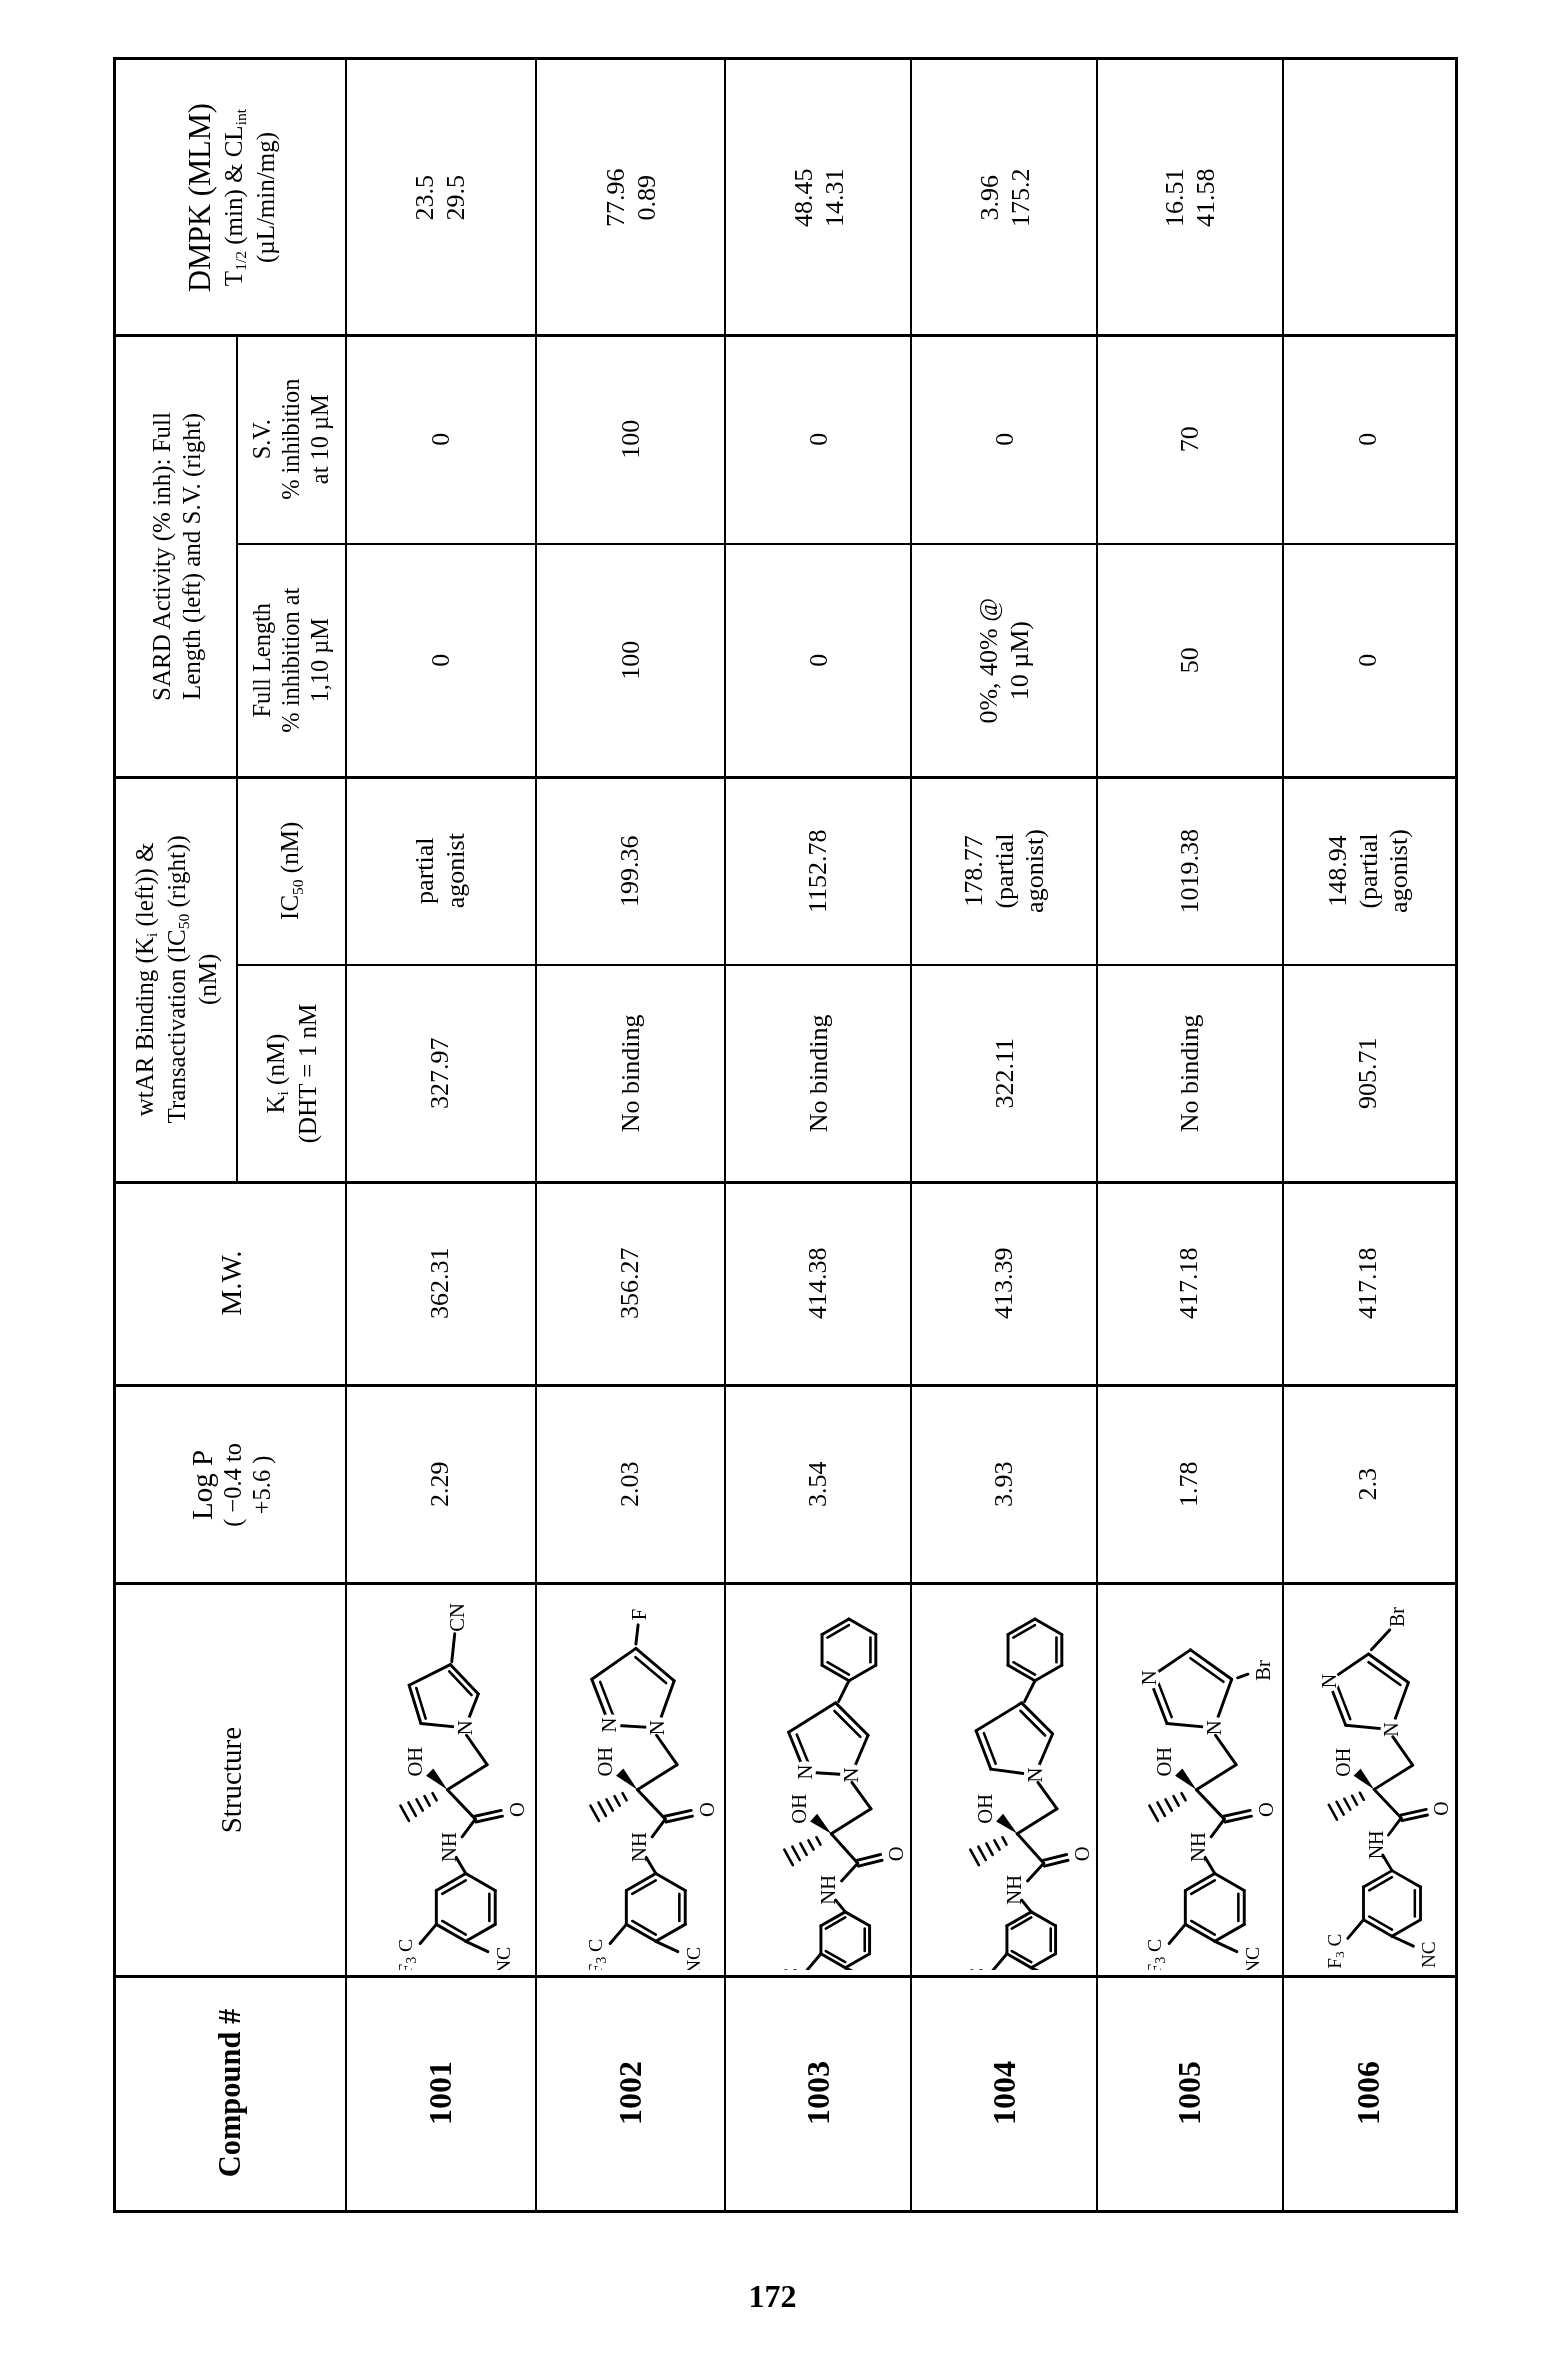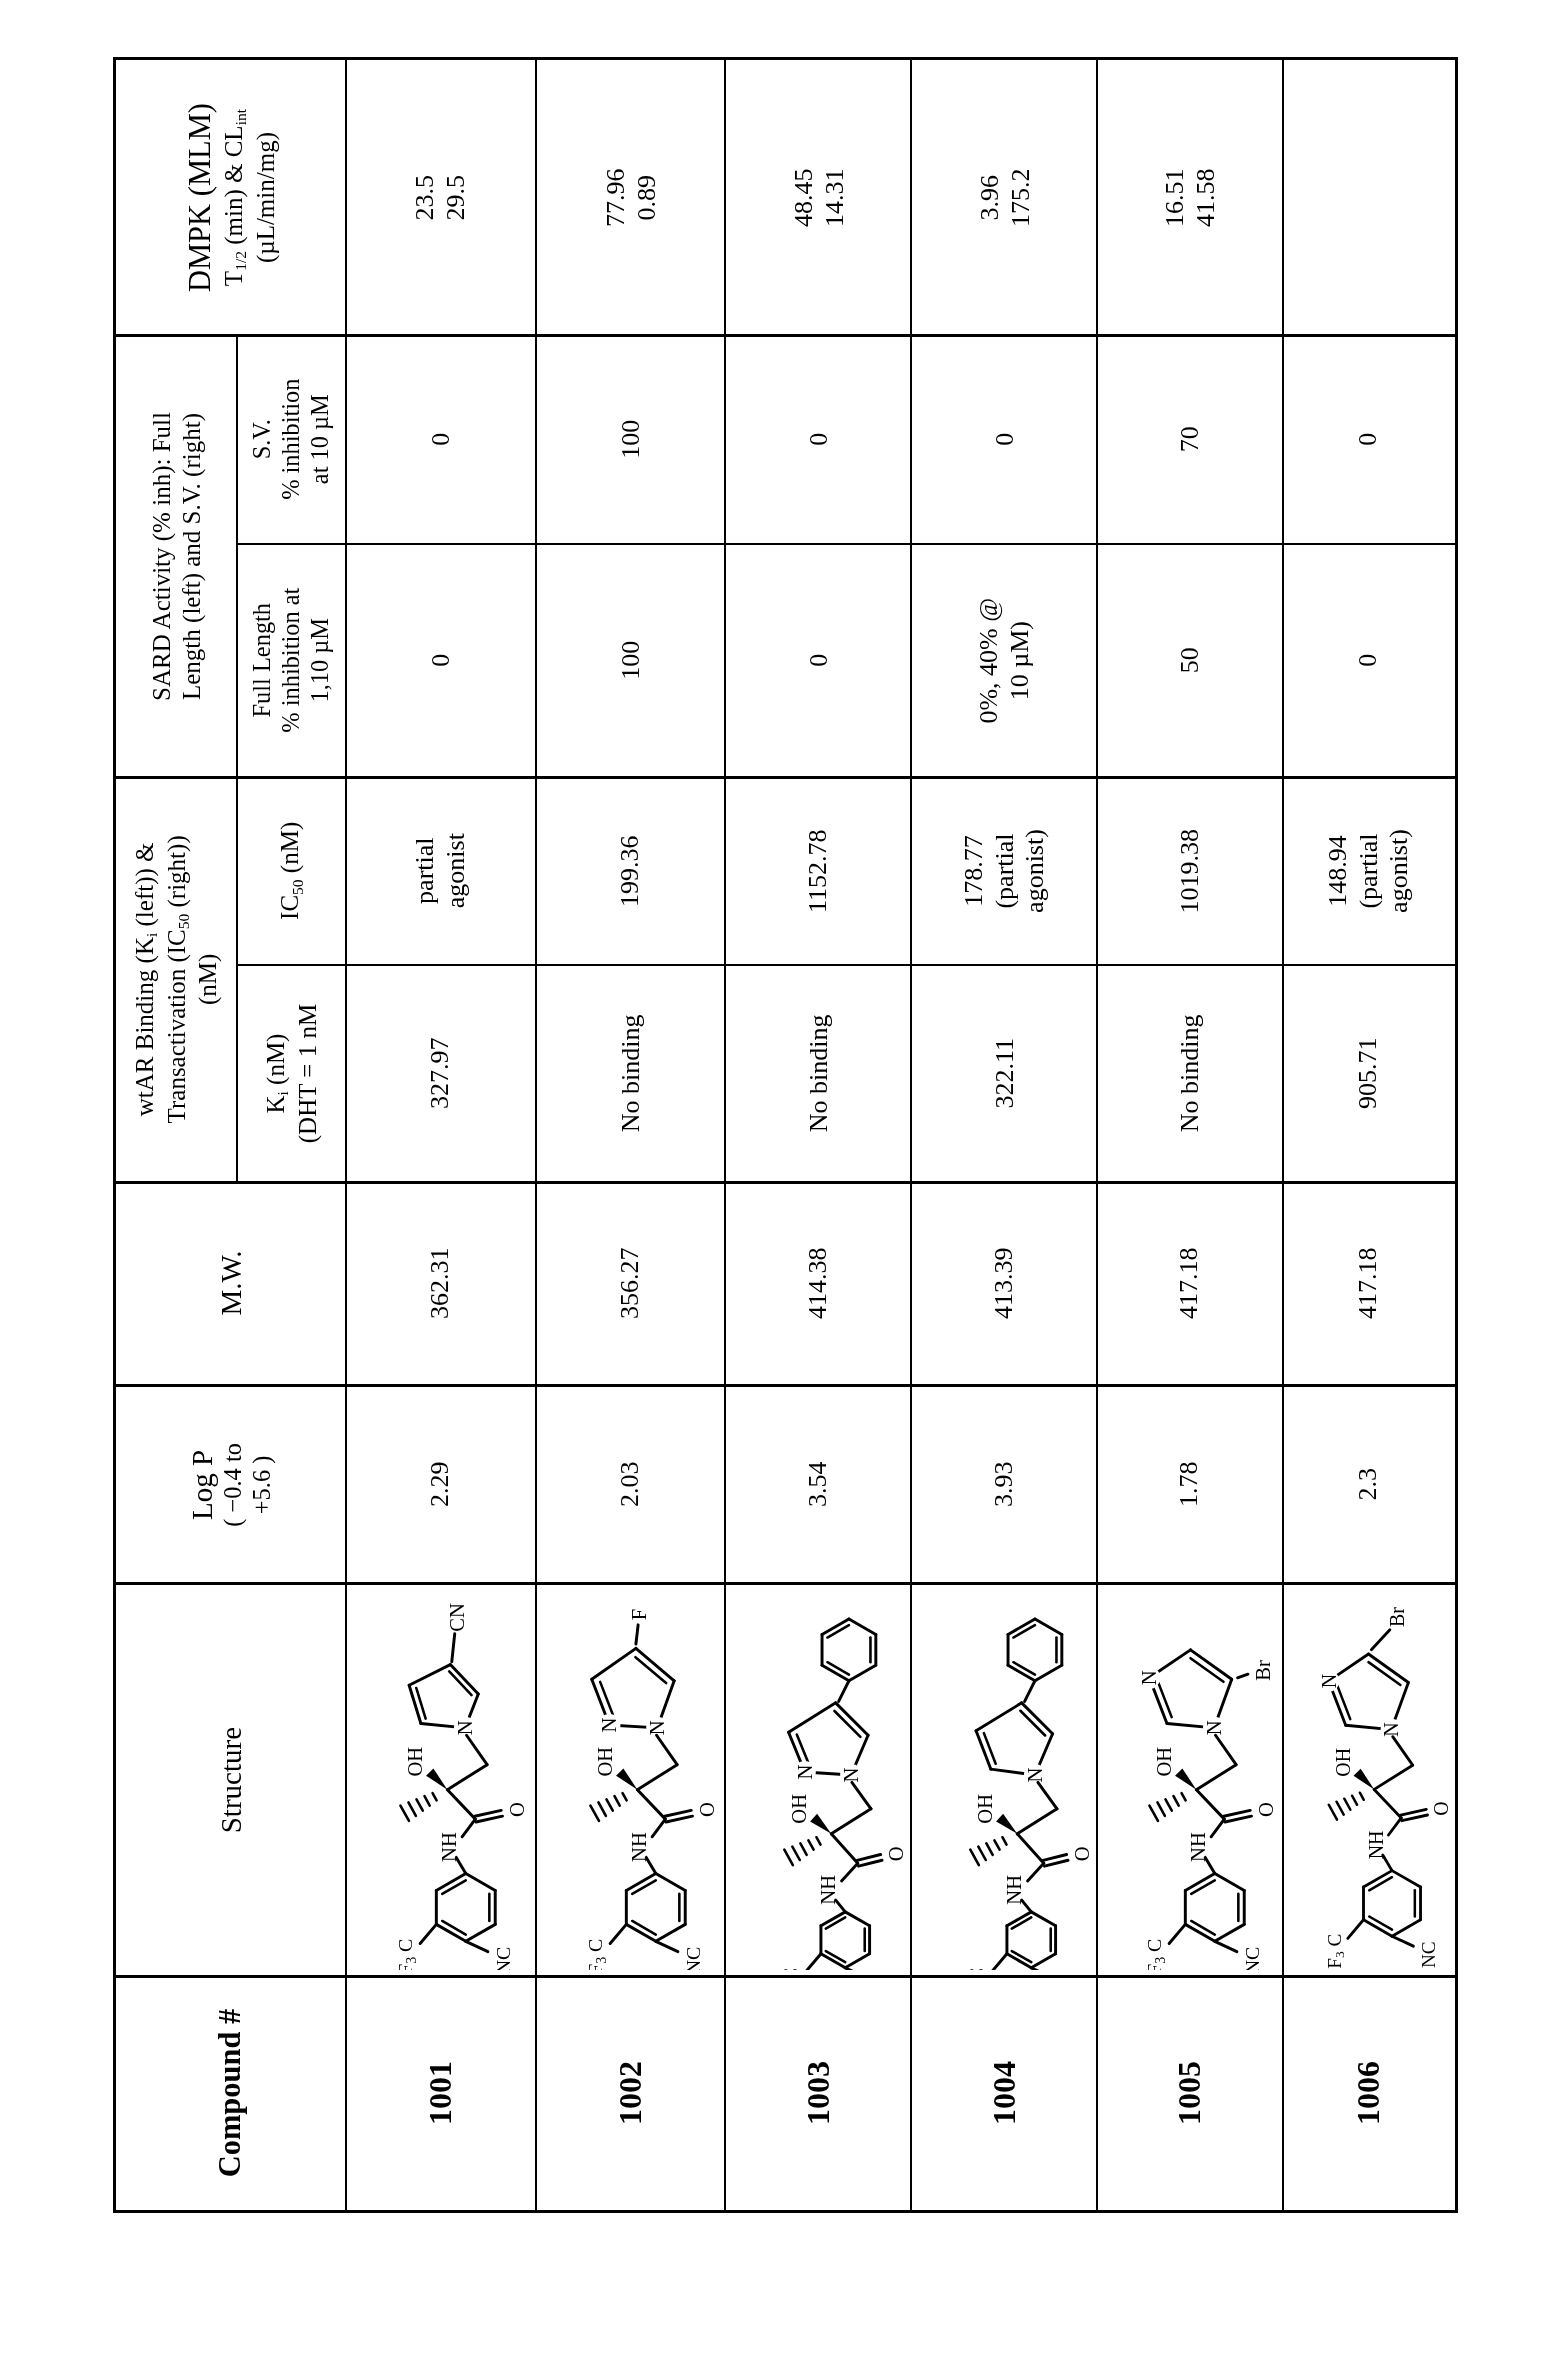--- a/index.html
+++ b/index.html
@@ -648,14 +648,15 @@
           <line x1="112.97999999999999" y1="453" x2="112.97999999999999" y2="407" stroke="#000" stroke-width="4" stroke-linecap="round"></line>
           <line x1="112.97999999999999" y1="407" x2="153" y2="384" stroke="#000" stroke-width="4" stroke-linecap="round"></line>
           <line x1="120.984" y1="411.6" x2="153" y2="393.2" stroke="#000" stroke-width="3.5" stroke-linecap="round"></line>
           <line x1="112.97999999999999" y1="453" x2="90.97999999999999" y2="479" stroke="#000" stroke-width="4" stroke-linecap="round"></line>
           <text transform="translate(70.97999999999999,497) rotate(-90)" text-anchor="middle" dominant-baseline="central" font-size="27"><tspan>F</tspan><tspan dy="7" font-size="18.9">3</tspan><tspan dy="-7"> </tspan><tspan>C</tspan></text>
           <line x1="153" y1="476" x2="183" y2="490" stroke="#000" stroke-width="4" stroke-linecap="round"></line>
           <text transform="translate(203,502) rotate(-90)" text-anchor="middle" dominant-baseline="central" font-size="27"><tspan>NC</tspan></text>
         </svg>
       </div>
     </div>
+  <div class="pagenum">172</div>
 </div>
 
 
 </body></html>

